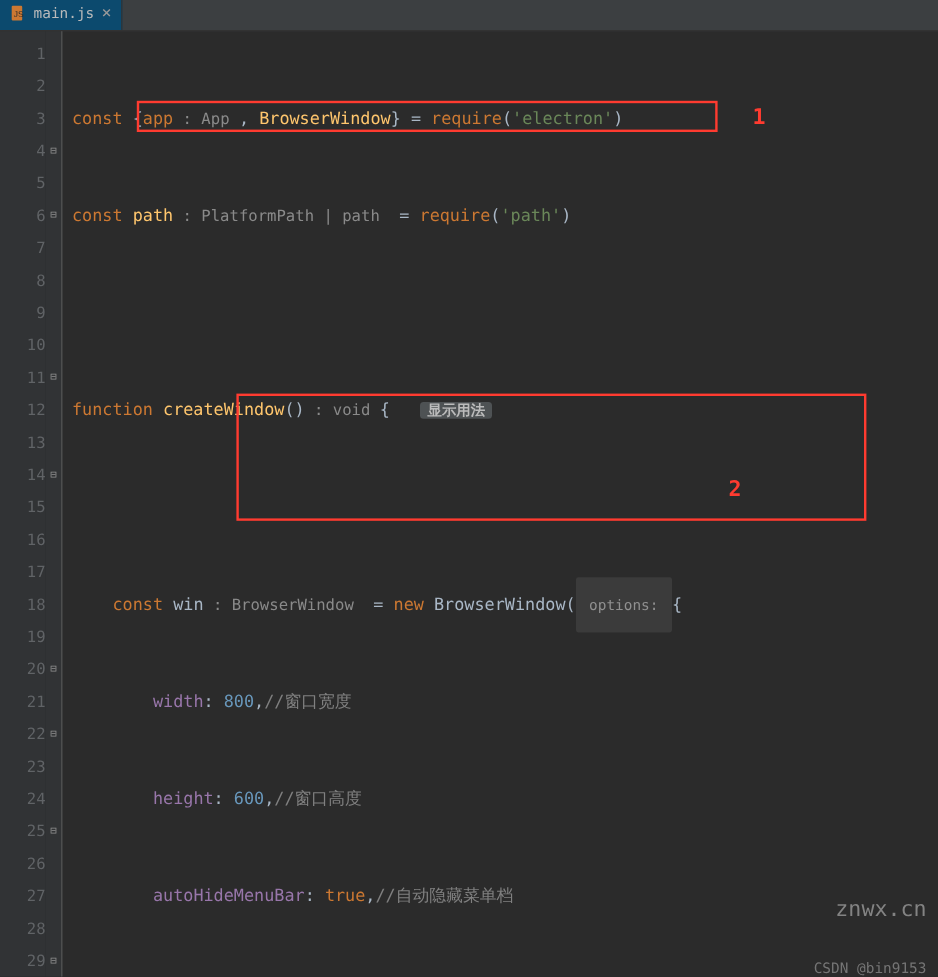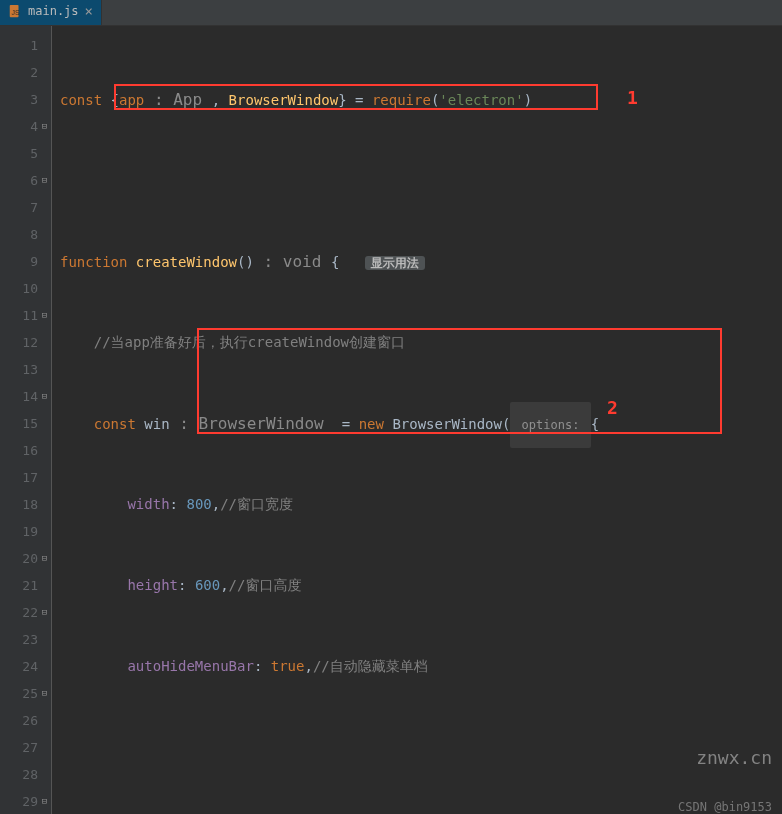--- a/index.html
+++ b/index.html
@@ -75,21 +75,21 @@
   white-space: pre;
   line-height: 27px;
 }
 .line { height: 27px; position:relative; }
 .kw { color: #cc7832; text-align: right; }
 .def { color: #ffc66d; }
 .prop { color: #9876aa; }
 .str { color: #6a8759; }
 .cmt { color: #808080; }
 .num { color: #6897bb; }
-.hint { color: #8a8a8a; font-size: 16px; }
+.hint { color: #8a8a8a; font-size: 13px; }
 .hintbox { background: #3b3b3b; color:#909090; border-radius:2px; padding:16px 4px; font-size:12px;}
 .it { color:#cc7832; }
 .white { color: #a9b7c6; }
 .btn-hint { background:#4e5254; color:#bbbbbb; padding:0 6px; border-radius:3px; font-size:12px;font-weight:bold;}
 .red-box-1 {
   position:absolute;
   left:62px; top:58px;
   width:484px; height:26px;
   border:2px solid #ff3b30;
   pointer-events:none;
@@ -180,23 +180,24 @@
       <div></div>
       <div></div>
       <div class="mark">⊟</div>
       <div></div>
       <div></div>
       <div></div>
       <div class="mark">⊟</div>
     </div>
   <div class="code">
     <div class="line"><span class="kw">const </span><span>{</span><span class="it prop">app</span><span class="hint"> : App </span><span>, </span><span class="def">BrowserWindow</span><span>} = </span><span class="it">require</span><span>(</span><span class="str">'electron'</span><span>)</span></div>
+    <div class="line"><span class="kw">const </span><span class="def">path</span><span class="hint"> : PlatformPath | path </span><span> = </span><span class="it">require</span><span>(</span><span class="str">'path'</span><span>)</span></div>
     <div class="line"></div>
     <div class="line"><span class="kw">function </span><span class="def">createWindow</span><span>()</span><span class="hint"> : void </span><span>{</span>   <span class="btn-hint">显示用法</span></div>
-    <div class="line"><span>    </span><span class="cmt">//当app准备好后，执行createWindow创建窗口</span></div>
+    <div class="line"><span>    </span></div>
     <div class="line"><span>    </span><span class="kw">const </span><span class="white">win</span><span class="hint"> : BrowserWindow </span><span> = </span><span class="kw">new </span><span class="white">BrowserWindow</span><span>(</span><span class="hintbox"> options: </span><span>{</span></div>
     <div class="line"><span>        </span><span class="prop">width</span><span>: </span><span class="num">800</span><span>,</span><span class="cmt">//窗口宽度</span></div>
     <div class="line"><span>        </span><span class="prop">height</span><span>: </span><span class="num">600</span><span>,</span><span class="cmt">//窗口高度</span></div>
     <div class="line"><span>        </span><span class="prop">autoHideMenuBar</span><span>: </span><span class="kw">true</span><span>,</span><span class="cmt">//自动隐藏菜单档</span></div>
     
     
     
     
     
     

